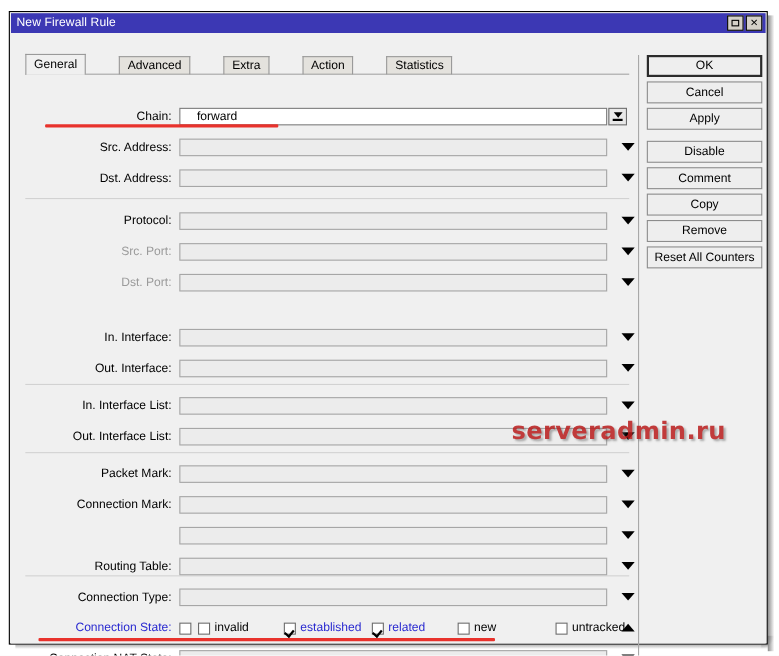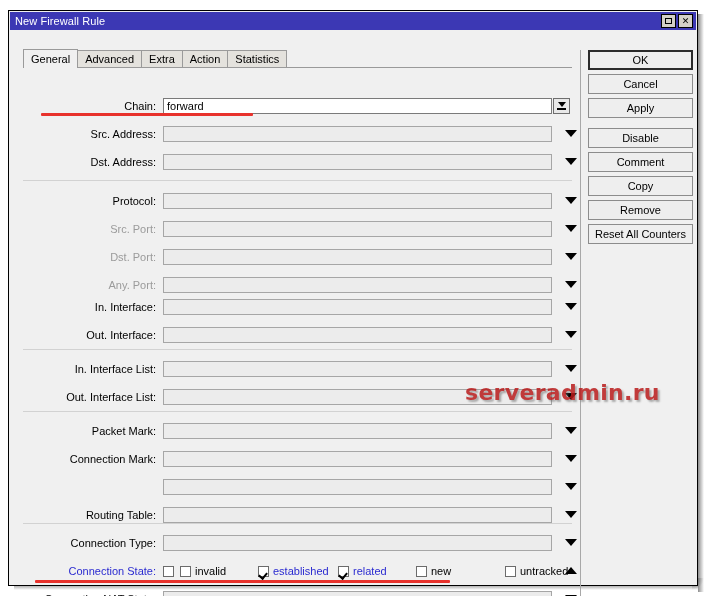--- a/index.html
+++ b/index.html
@@ -26,21 +26,21 @@
   .tb-btns{position:absolute;right:3px;top:2px;display:flex;gap:2px;}
   .tb-btn{width:15px;height:14px;background:#d4d0c8;border:1px solid #000;
           box-sizing:border-box;display:flex;align-items:center;justify-content:center;
           font-size:9px;line-height:1;color:#000;cursor:pointer;}
   .tb-btn .sq{width:7px;height:6px;border:1px solid #000;box-sizing:border-box;}
 
   
   #body{position:absolute;left:1px;top:19px;width:686px;height:555px;background:#f0f0f0;}
 
   
-  #tabs{position:absolute;left:13px;top:19px;height:19px;display:flex;align-items:center;}
+  #tabs{position:absolute;left:13px;top:19px;height:19px;display:flex;align-items:flex-end;gap:31px;}
   .tab{height:17px;line-height:17px;padding:0 7px;font-size:11px;
        border:1px solid #9a9a9a;border-bottom:none;background:#e4e2dd;
        margin-right:-1px;box-sizing:border-box;cursor:pointer;color:#000;}
   .tab.active{background:#f0f0f0;height:19px;line-height:18px;border-color:#9a9a9a;
               position:relative;z-index:3;}
   #tabline{position:absolute;left:13px;top:37px;width:549px;height:1px;background:#9a9a9a;}
 
   
   #form{position:absolute;left:13px;top:38px;width:549px;height:516px;background:#f0f0f0;}
 
@@ -129,21 +129,21 @@
 
       <div id="form">
           <div class="sep" style="top: 112px;"></div>
           <div class="sep" style="top: 281px;"></div>
           <div class="sep" style="top: 343px;"></div>
           <div class="sep" style="top: 455px;"></div>
           <div class="row" style="top: 28px; width: 549px;">
             <div class="labelbox">
               <div class="lbl">Chain:</div>
             </div>
-            <div class="field editable" style="width: 389px;">
+            <div class="field editable" style="width: 389px; padding-left: 12px;">
               <div class="val">forward</div>
             </div>
             <div class="combo-btn" style="left: 530px;">
               <div class="tri"></div>
               <div class="bar"></div>
             </div>
           </div>
           <div class="row" style="top: 56px; width: 549px;">
             <div class="labelbox">
               <div class="lbl">Src. Address:</div>
@@ -176,29 +176,20 @@
               <div class="lbl dim">Src. Port:</div>
             </div>
             <div class="field" style="width: 389px;">
               <div class="val"></div>
             </div>
             <div class="arrow" style="left: 542px; top: 6px;"></div>
           </div>
           <div class="row" style="top: 179px; width: 549px;">
             <div class="labelbox">
               <div class="lbl dim">Dst. Port:</div>
-            </div>
-            <div class="field" style="width: 389px;">
-              <div class="val"></div>
-            </div>
-            <div class="arrow" style="left: 542px; top: 6px;"></div>
-          </div>
-          <div class="row" style="top: 207px; width: 549px;">
-            <div class="labelbox">
-              <div class="lbl dim">Any. Port:</div>
             </div>
             <div class="field" style="width: 389px;">
               <div class="val"></div>
             </div>
             <div class="arrow" style="left: 542px; top: 6px;"></div>
           </div>
           <div class="row" style="top: 229px; width: 549px;">
             <div class="labelbox">
               <div class="lbl">In. Interface:</div>
             </div>

